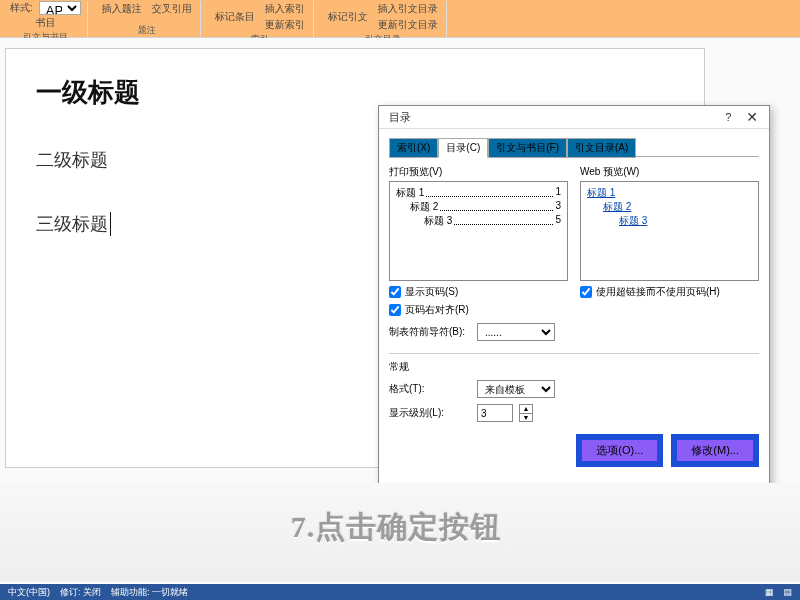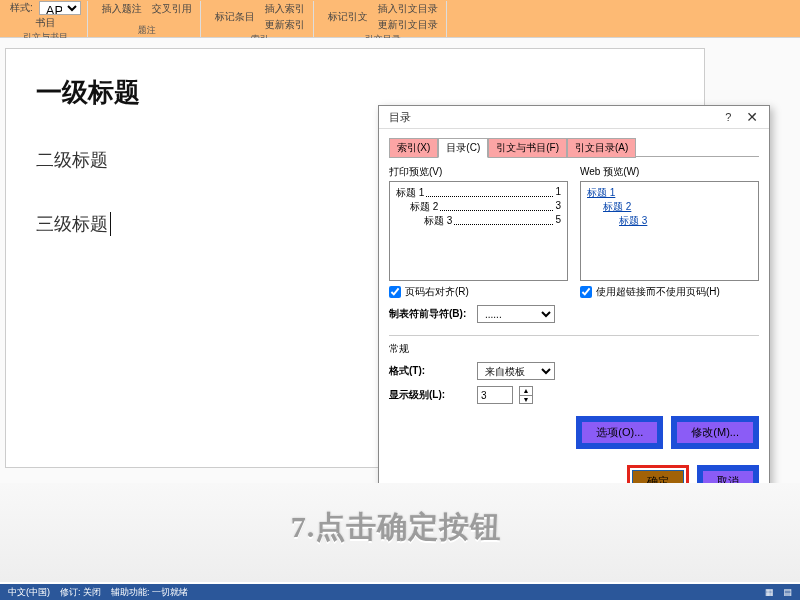--- a/index.html
+++ b/index.html
@@ -103,21 +103,21 @@
     .close-x { font-family: Arial; cursor: pointer; font-size: 14px; padding: 0 3px; }
     .dlg-body { padding: 8px 10px; }
     .tabstrip {
       display: flex;
       gap: 0;
       font-size: 10px;
     }
     .tab {
       border: 1px solid #aaa;
       padding: 2px 7px;
-      background: #fca5a5;
+      background: #0369a1;
       position: relative;
       top: 1px;
       cursor: pointer;
     }
     .tab.active {
       background: #fff;
       border-bottom: 1px solid #fff;
     }
     .tab-sep { border-bottom: 1px solid #aaa; flex: 1; }
     .previews {
@@ -139,21 +139,21 @@
     .toc-line { display: flex; justify-content: space-between; white-space: nowrap; }
     .toc-dots { flex: 1; border-bottom: 1px dotted #000; margin: 0 2px 3px 2px; }
     .toc-l2 { padding-left: 14px; }
     .toc-l3 { padding-left: 28px; }
     .link { color: #0645ad; text-decoration: underline; cursor: pointer; }
     .link-l2 { padding-left: 16px; }
     .link-l3 { padding-left: 32px; }
     .chk { display: flex; align-items: center; gap: 4px; font-size: 10px; margin-top: 4px; }
     .chk input { width: 12px; height: 12px; }
     .row { display: flex; align-items: center; gap: 6px; font-size: 10px; margin-top: 6px; }
-    .row label { min-width: 82px; font-weight: bold; }
+    .row label { min-width: 82px; }
     .row select, .row input[type=text] {
       border: 1px solid #888;
       font-size: 10px;
       height: 18px;
       padding: 0 3px;
       background: #fff;
     }
     .row select { width: 78px; }
     .divider { border-top: 1px solid #ccc; margin: 12px 0 6px 0; }
     .section-label { font-size: 10px; margin-bottom: 4px; }
@@ -333,20 +333,24 @@
               <span>标题 2</span>
               <span class="toc-dots"></span>
               <span>3</span>
             </div>
             <div class="toc-line toc-l3">
               <span>标题 3</span>
               <span class="toc-dots"></span>
               <span>5</span>
             </div>
           </div>
+        <div class="chk">
+          <input type="checkbox" checked="" style="">
+          <span>显示页码(S)</span>
+        </div>
         <div class="chk">
           <input type="checkbox" checked="" style="">
           <span>页码右对齐(R)</span>
         </div>
         <div class="row">
           <label>制表符前导符(B):</label>
           <select>
             <option>......</option>
           </select>
         </div>

